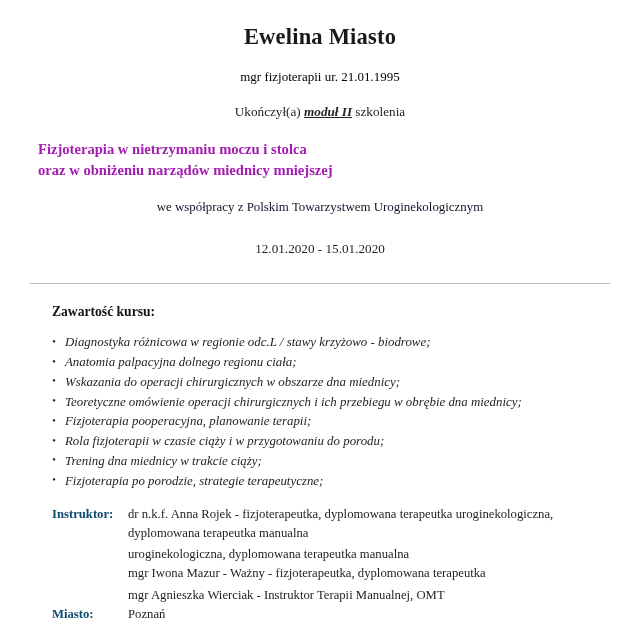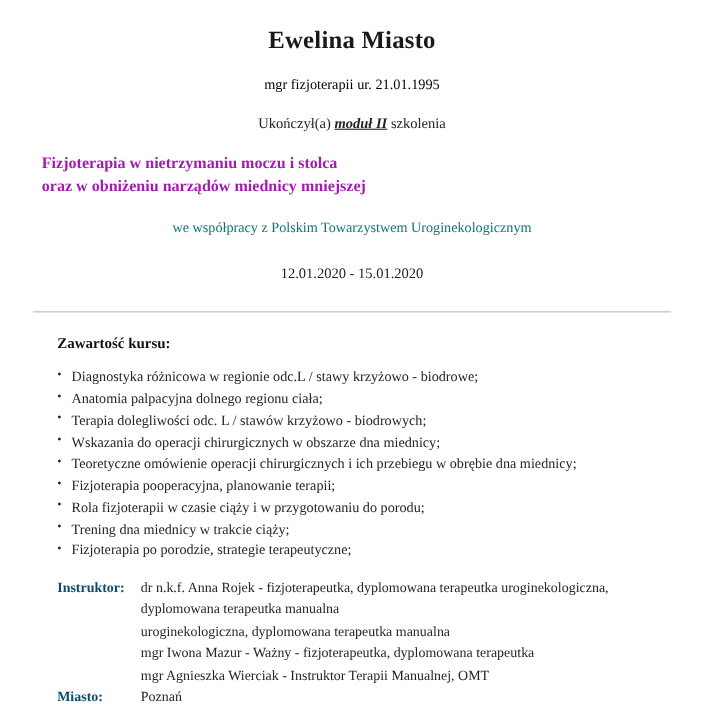--- a/index.html
+++ b/index.html
@@ -60,21 +60,21 @@
     margin: 0;
     padding-top: 19px;
     color: #a21caf;
     padding-left: 38px;
   }
   .cooperation {
     text-align: center;
     font-size: 12.9px;
     margin: 0;
     padding-top: 20px;
-    color: #0f766e;
+    color: #0f172a;
   }
   .course-dates {
     text-align: center;
     font-size: 13.2px;
     margin: 0;
     padding-top: 26px;
     color: #1f1f1f;
   }
 
   
@@ -89,20 +89,21 @@
     font-size: 13.6px;
     font-weight: bold;
     margin: 0;
     padding: 20px 0 0 52px;
     color: #121212;
   }
   ul.contents-list {
     list-style: none;
     margin: 0;
     padding: 13px 0 0 52px;
+    font-style: italic;
   }
   ul.contents-list li {
     font-size: 12.9px;
     line-height: 1.53;
     color: #242424;
     position: relative;
     padding-left: 13px;
   }
   ul.contents-list li::before {
     content: "\2022";
@@ -168,21 +169,20 @@
 
   <p class="course-dates">12.01.2020 - 15.01.2020</p>
 
   <div class="divider"></div>
 
   <h3 class="contents-heading">Zawartość kursu:</h3>
 
   <ul class="contents-list">
     <li>Diagnostyka różnicowa w regionie odc.L / stawy krzyżowo - biodrowe;</li>
     <li>Anatomia palpacyjna dolnego regionu ciała;</li>
-    <li>Terapia dolegliwości odc. L / stawów krzyżowo - biodrowych;</li>
     <li>Wskazania do operacji chirurgicznych w obszarze dna miednicy;</li>
     <li>Teoretyczne omówienie operacji chirurgicznych i ich przebiegu w obrębie dna miednicy;</li>
     <li>Fizjoterapia pooperacyjna, planowanie terapii;</li>
     <li>Rola fizjoterapii w czasie ciąży i w przygotowaniu do porodu;</li>
     <li>Trening dna miednicy w trakcie ciąży;</li>
     <li>Fizjoterapia po porodzie, strategie terapeutyczne;</li>
   </ul>
 
   <div class="details">
 

